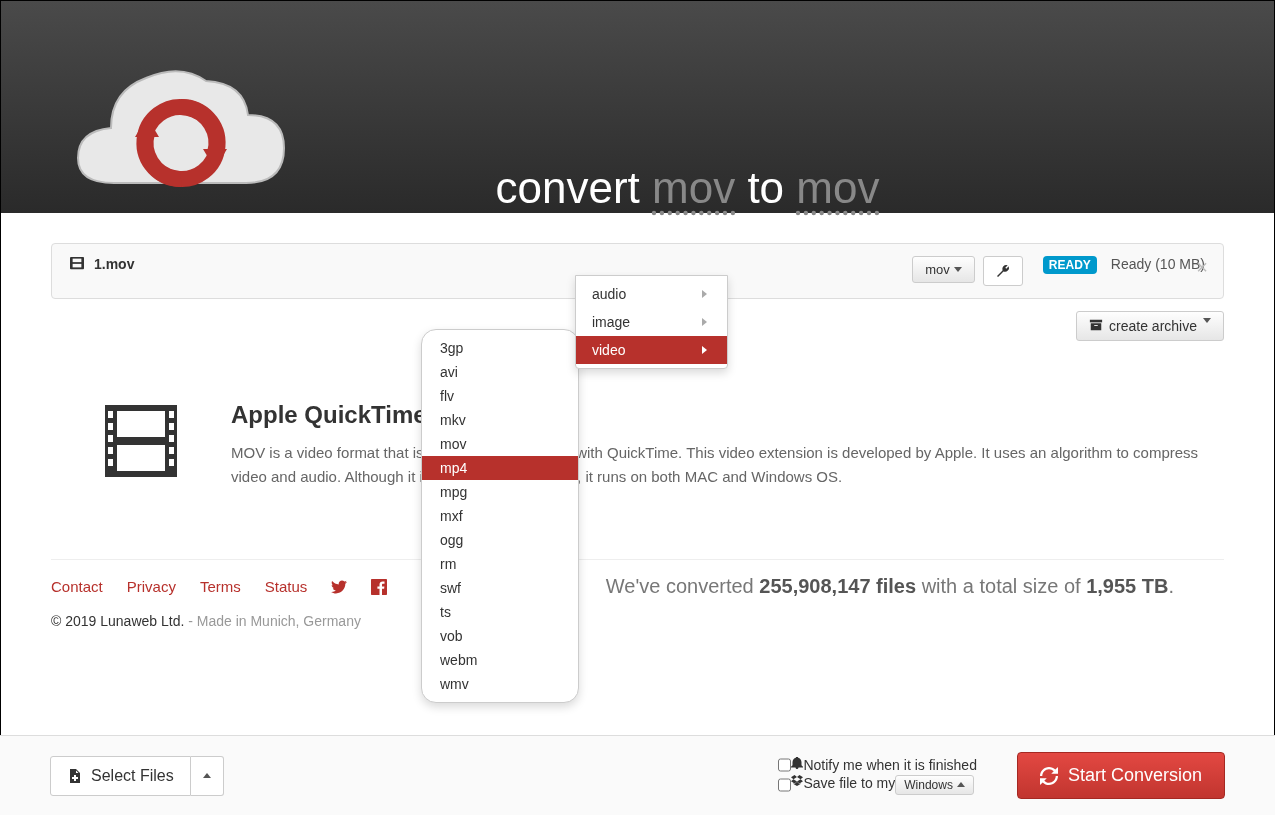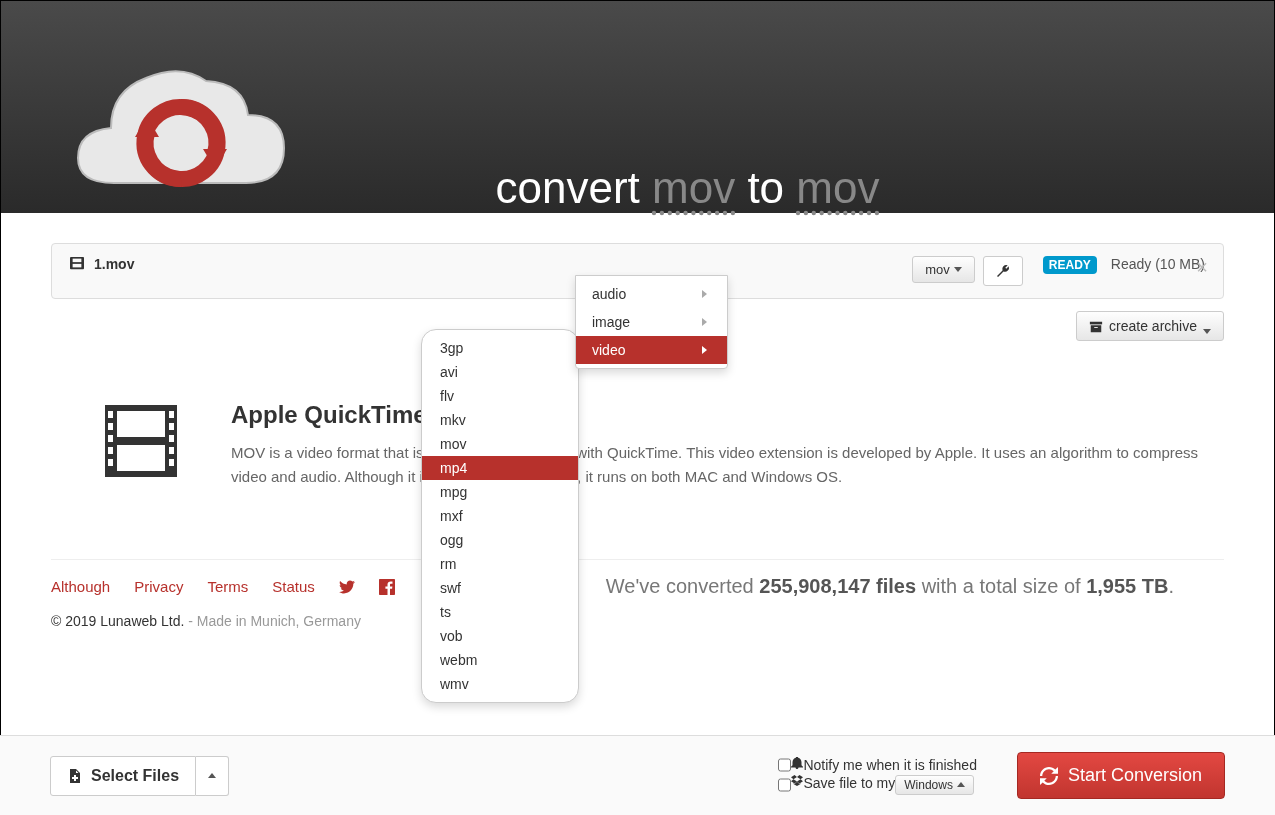--- a/index.html
+++ b/index.html
@@ -13,40 +13,40 @@
 .file-row{border:1px solid #ddd;border-radius:4px;background:#f9f9f9;margin-top:30px;padding:12px 18px;display:flex;align-items:flex-start;position:relative}
 .file-row .film-sm{width:14px;height:14px;margin-right:10px;color:#333}
 .file-name{font-weight:700;color:#333}
 .file-row .spacer{flex:1}
 .sel-btn{background:linear-gradient(#fefefe,#e6e6e6);border:1px solid #ccc;border-radius:3px;padding:5px 12px;font-size:13px;color:#333;cursor:pointer;display:flex;align-items:center;gap:4px}
 .wrench-btn{background:#fff;border:1px solid #ccc;border-radius:3px;width:40px;height:30px;display:flex;align-items:center;justify-content:center;margin-left:8px;cursor:pointer}
 .ready-badge{background:#0099cc;color:#fff;font-weight:700;font-size:12px;padding:2px 6px;border-radius:4px;margin-left:20px}
 .ready-text{margin-left:14px;color:#555}
 .close-x{color:#bbb;font-size:20px;cursor:pointer;position:absolute;right:15px}
 .archive-row{display:flex;justify-content:flex-end;margin-top:12px}
-.archive-btn{background:linear-gradient(#fefefe,#e6e6e6);border:1px solid #ccc;border-radius:3px;padding:6px 12px;font-size:14px;color:#333;cursor:pointer;display:flex;align-items:flex-end;gap:6px}
+.archive-btn{background:linear-gradient(#fefefe,#e6e6e6);border:1px solid #ccc;border-radius:3px;padding:6px 12px;font-size:14px;color:#333;cursor:pointer;display:flex;align-items:flex-start;gap:6px}
 .caret{display:inline-block;width:0;height:0;border-left:4px solid transparent;border-right:4px solid transparent}
 .caret.down{border-top:5px solid #555}
 .caret.up{border-bottom:5px solid #555}
 .caret.right{border-top:4px solid transparent;border-bottom:4px solid transparent;border-left:5px solid currentColor}
 .desc-block{display:flex;margin-top:60px;gap:50px}
 .film-icon{width:80px;flex-shrink:0;margin-left:50px}
 .desc-text h2{font-size:24px;font-weight:700;margin-bottom:12px;color:#333}
 .desc-text p{font-size:15px;color:#666;line-height:1.6}
 .footer-links{display:flex;align-items:center;gap:24px;margin-top:70px;padding-top:18px;border-top:1px solid #eee}
 .footer-links a{color:#b7312c;text-decoration:none;font-size:15px}
 .footer-links .social{color:#b7312c;width:16px;height:16px}
 .copyright{margin-top:18px;font-size:14px;color:#333}
 .copyright .muted{color:#999}
 .stats-line{font-size:20px;color:#777;position:absolute;right:50px}
 .stats-line b{color:#555;font-weight:700}
 .footer-block{margin-top:30px}
 .bottom-bar{position:absolute;bottom:0;left:0;right:0;border-top:1px solid #ddd;background:#fafafa;padding:16px 50px;display:flex;align-items:center}
 .sel-files-group{display:flex}
-.sel-files-btn{background:#fff;border:1px solid #ccc;border-radius:3px 0 0 3px;padding:10px 16px;font-size:16px;font-weight:700;color:#333;cursor:pointer;display:flex;align-items:center;gap:8px}
+.sel-files-btn{background:#fff;border:1px solid #ccc;border-radius:3px 0 0 3px;padding:10px 16px;font-size:16px;font-weight:400;color:#333;cursor:pointer;display:flex;align-items:center;gap:8px}
 .sel-files-drop{background:#fff;border:1px solid #ccc;border-left:none;border-radius:0 3px 3px 0;padding:10px 12px;cursor:pointer;display:flex;align-items:center}
 .options{margin-left:auto;margin-right:40px;font-size:14px;color:#333}
 .opt-row{display:flex;margin:2px 0}
 .opt-row input[type=checkbox]{cursor:pointer}
 .drop-mini{background:linear-gradient(#fefefe,#e6e6e6);border:1px solid #ccc;border-radius:3px;padding:2px 8px;font-size:12px;cursor:pointer;display:inline-flex;align-items:center;gap:4px}
 .start-btn{background:linear-gradient(#e34842,#c1352f);border:1px solid #a52822;border-radius:4px;color:#fff;font-size:18px;font-weight:400;padding:12px 22px;cursor:pointer;display:flex;align-items:center;gap:10px}
 .dropdown-cat{position:absolute;left:575px;top:275px;width:153px;background:#fff;border:1px solid #ccc;border-radius:0 0 4px 4px;box-shadow:0 4px 10px rgba(0,0,0,.15);z-index:10;padding:4px 0}
 .dropdown-cat .item{padding:6px 16px;font-size:14px;color:#333;cursor:pointer;display:flex;align-items:center;justify-content:space-between}
 .dropdown-cat .item .caret.right{color:#aaa}
 .dropdown-cat .item.active{background:#b7312c;color:#fff}
@@ -132,21 +132,21 @@
       </svg>
     </div>
     <div class="desc-text">
       <h2>Apple QuickTime Movie</h2>
       <p>MOV is a video format that is commonly associated with QuickTime. This video extension is developed by Apple. It uses an algorithm to compress video and audio. Although it is a proprietary of Apple, it runs on both MAC and Windows OS.</p>
     </div>
   </div>
 
   <div class="footer-block rel-wrap">
     <div class="footer-links">
-      <a href="#">Although</a>
+      <a href="#">Contact</a>
       <a href="#">Privacy</a>
       <a href="#">Terms</a>
       <a href="#">Status</a>
       <svg class="social" viewBox="0 0 16 16" fill="#b7312c">
           <path d="M16 3c-.6.3-1.2.4-1.9.5.7-.4 1.2-1 1.4-1.8-.6.4-1.3.6-2.1.8-.6-.6-1.5-1-2.4-1-1.8 0-3.3 1.5-3.3 3.3 0 .3 0 .5.1.7C5.2 5.4 2.7 4.1 1.1 2.1c-.3.5-.4 1-.4 1.6 0 1.1.6 2.1 1.5 2.7-.5 0-1-.2-1.5-.4 0 1.6 1.1 2.9 2.6 3.2-.3.1-.6.1-.9.1l-.6-.1c.4 1.3 1.6 2.2 3.1 2.3-1.1.9-2.5 1.4-4.1 1.4H0c1.5.9 3.2 1.5 5 1.5 6 0 9.3-5 9.3-9.3v-.4c.7-.5 1.2-1 1.7-1.7z"></path>
         </svg>
       <svg class="social" viewBox="0 0 16 16" fill="#b7312c">
           <path d="M15 0H1C.4 0 0 .4 0 1v14c0 .6.4 1 1 1h7.5V9.8H6.4V7.4h2.1V5.6c0-2.1 1.3-3.2 3.1-3.2.9 0 1.6.1 1.9.1v2.2h-1.3c-1 0-1.2.5-1.2 1.2v1.5h2.4l-.3 2.4H11V16h4c.6 0 1-.4 1-1V1c0-.6-.4-1-1-1z"></path>
         </svg>
       <div class="stats-line">

